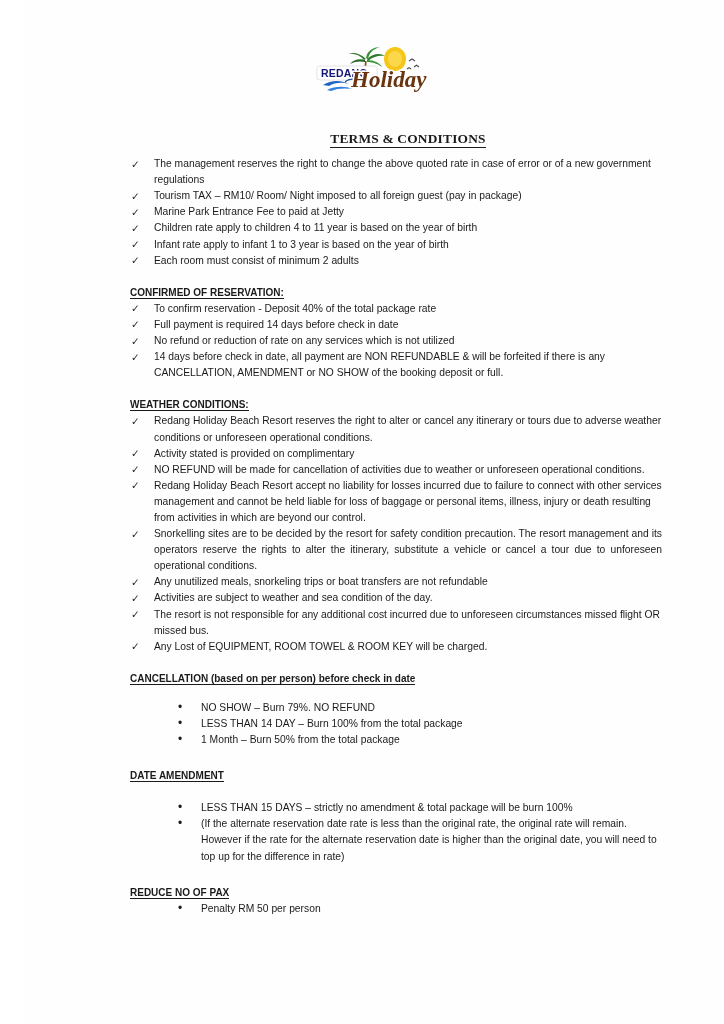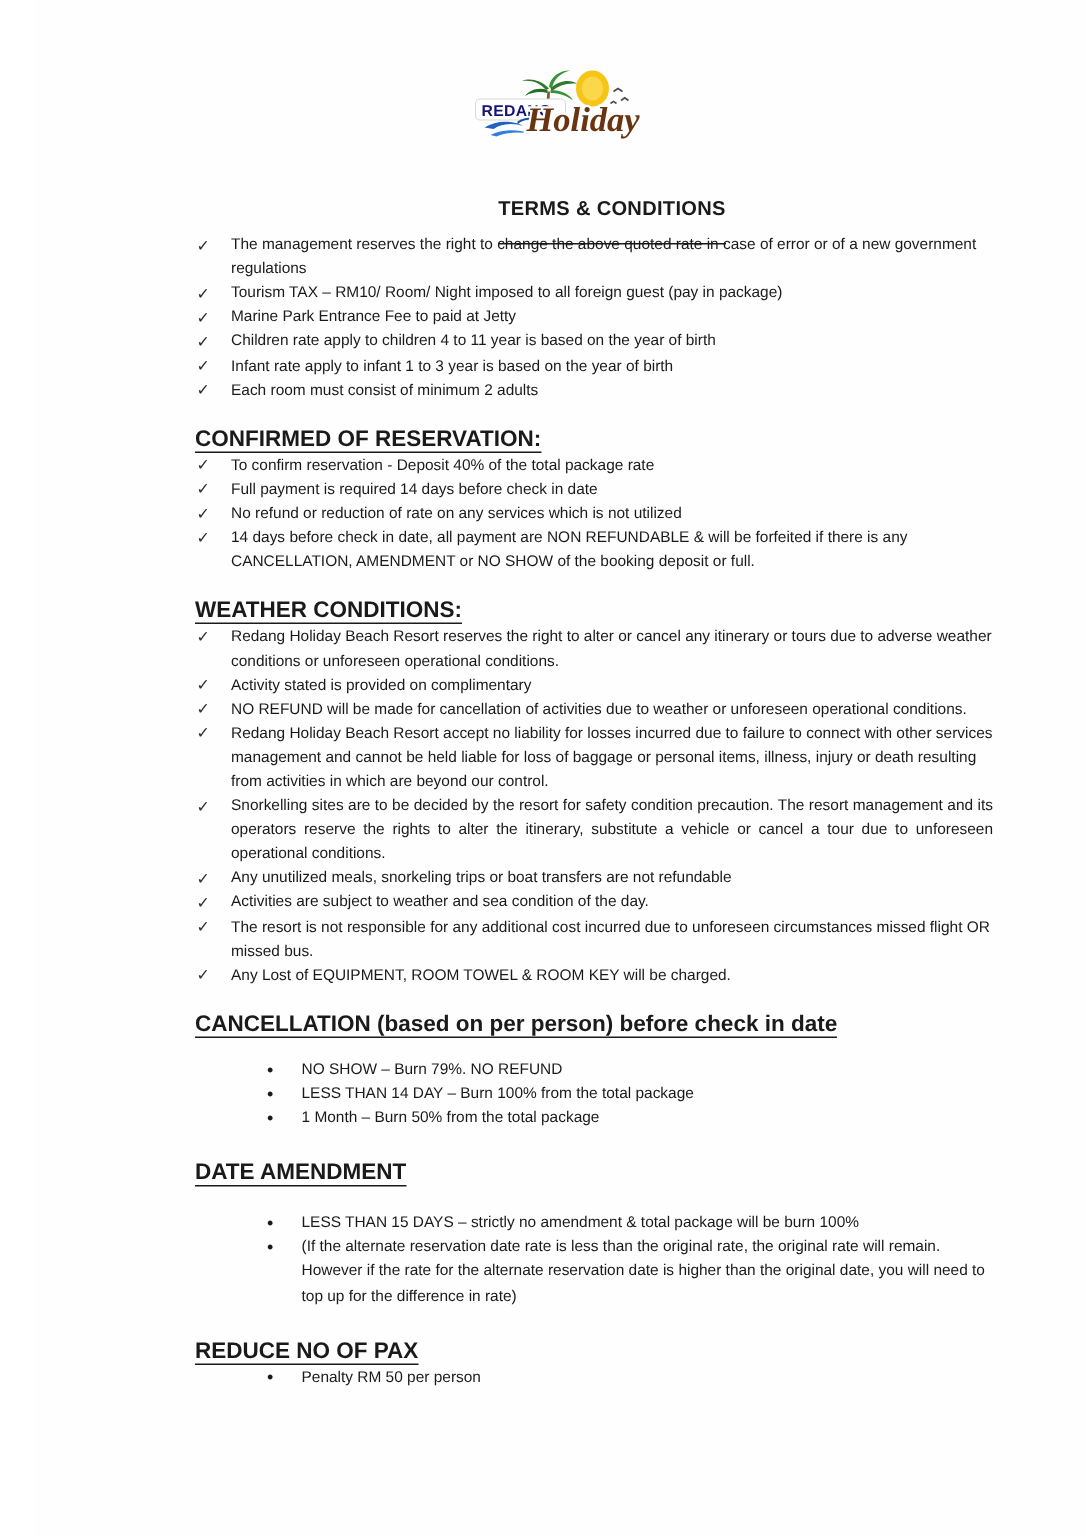--- a/index.html
+++ b/index.html
@@ -55,26 +55,27 @@
   .doc-title {
     text-align: center;
     font-weight: bold;
     font-size: 13.4px;
     letter-spacing: .2px;
     margin: 0 0 9px 0;
     padding-left: 24px;
   }
   .doc-title span {
     border-bottom: 1.3px solid #1a1a1a;
-    padding-bottom: 16px;
+    padding-bottom: 1px;
+    font-family: Liberation Serif, serif;
   }
 
   .section-head {
     font-weight: bold;
-    font-size: 15px;
+    font-size: 10px;
     margin: 0;
     display: inline-block;
     line-height: 15px;
   }
   .section-head .u {
     border-bottom: 1.1px solid #1a1a1a;
     padding-bottom: 0px;
   }
   .section-head-row { margin: 0; }
 

